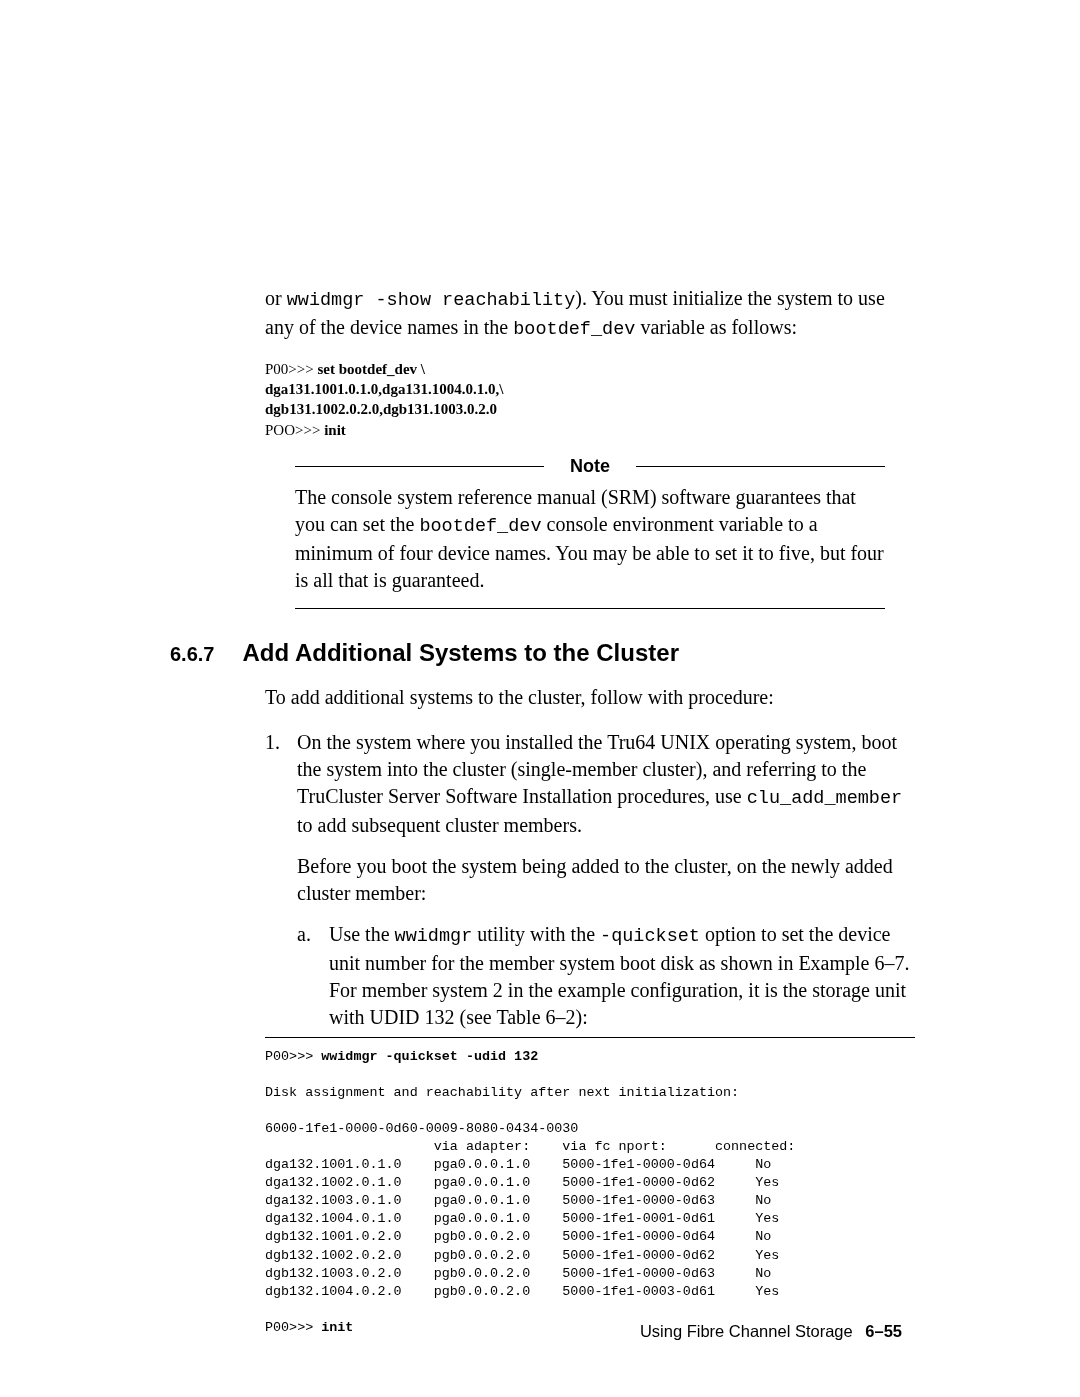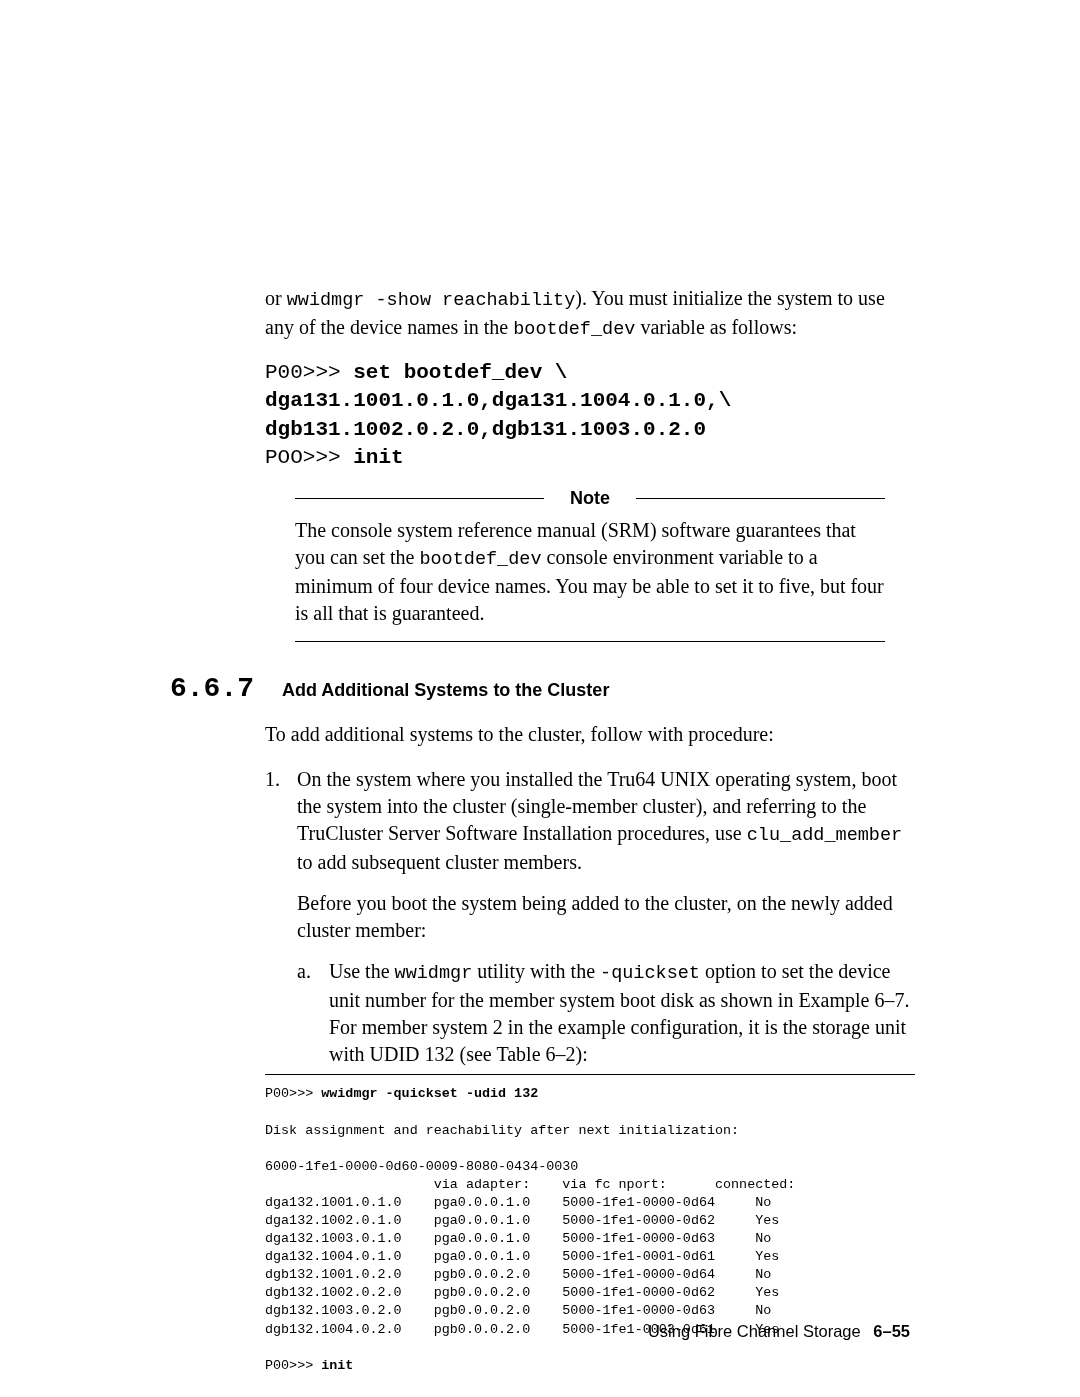--- a/index.html
+++ b/index.html
@@ -20,38 +20,38 @@
     margin-left: 100px;
     font-size: 20px;
     line-height: 1.35;
   }
   .mono {
     font-family: "Courier New", Courier, monospace;
     font-size: 18.5px;
     text-align: center;
   }
   .codeblock {
-    font-family: Liberation Mono, monospace;
-    font-size: 21px;
+    font-family: Liberation Serif, serif;
+    font-size: 15px;
     line-height: 1.35;
     margin-top: 16px;
     margin-bottom: 6px;
     white-space: pre;
   }
   .codeblock b { font-weight: bold; }
   .para { margin-bottom: 4px; }
   .noteblock { margin: 14px auto 18px auto; width: 590px; }
   .note-titlebar { display: flex; align-items: center; justify-content: center; gap: 26px; margin-bottom: 6px; }
   .note-rule { border-top: 1.5px solid #000; flex: 1 1 auto; height: 0; }
   .note-label { font-family: Arial, Helvetica, sans-serif; font-size: 18px; font-weight: bold; white-space: nowrap; }
   .note-body { font-size: 20px; line-height: 1.35; }
   .note-bottomrule { border-top: 1px solid #000; margin-top: 14px; }
   .section-row { display: flex; align-items: baseline; margin: 28px 0 14px -95px; }
-  .section-num { font-family: Liberation Mono, monospace; font-weight: bold; font-size: 28px; margin-right: 28px; }
-  .section-title { font-family: Arial, Helvetica, sans-serif; font-weight: bold; font-size: 18px; }
+  .section-num { font-family: Liberation Sans, sans-serif; font-weight: bold; font-size: 20px; margin-right: 28px; }
+  .section-title { font-family: Arial, Helvetica, sans-serif; font-weight: bold; font-size: 24px; }
   .list { margin-top: 18px; }
   .list-row { display: flex; }
   .list-num { width: 32px; flex: 0 0 32px; }
   .list-body { flex: 1 1 auto; }
   .sublist { margin-top: 14px; }
   .sublist-row { display: flex; }
   .sublist-num { width: 32px; flex: 0 0 32px; }
   .italic { }
   .example-title { font-family: Arial, Helvetica, sans-serif; font-weight: bold; font-size: 18.5px; margin-top: 22px; }
   .example-hr { border: none; border-top: 1px solid #000; margin: 6px 0 10px 0; width: 100%; }
@@ -60,21 +60,21 @@
     font-size: 13.4px;
     line-height: 1.35;
     white-space: pre;
     margin-left: 0;
     margin-bottom: 6px;
   }
   .example-code b { font-weight: bold; }
   .footer {
     position: absolute;
     bottom: 56px;
-    right: 170px;
+    right: 178px;
     font-family: Arial, Helvetica, sans-serif;
     font-size: 16.5px;
   }
   .footer .pn { font-weight: bold; margin-left: 8px; }
 </style>
 </head>
 <body>
 
 <div class="page">
   <div class="content">

